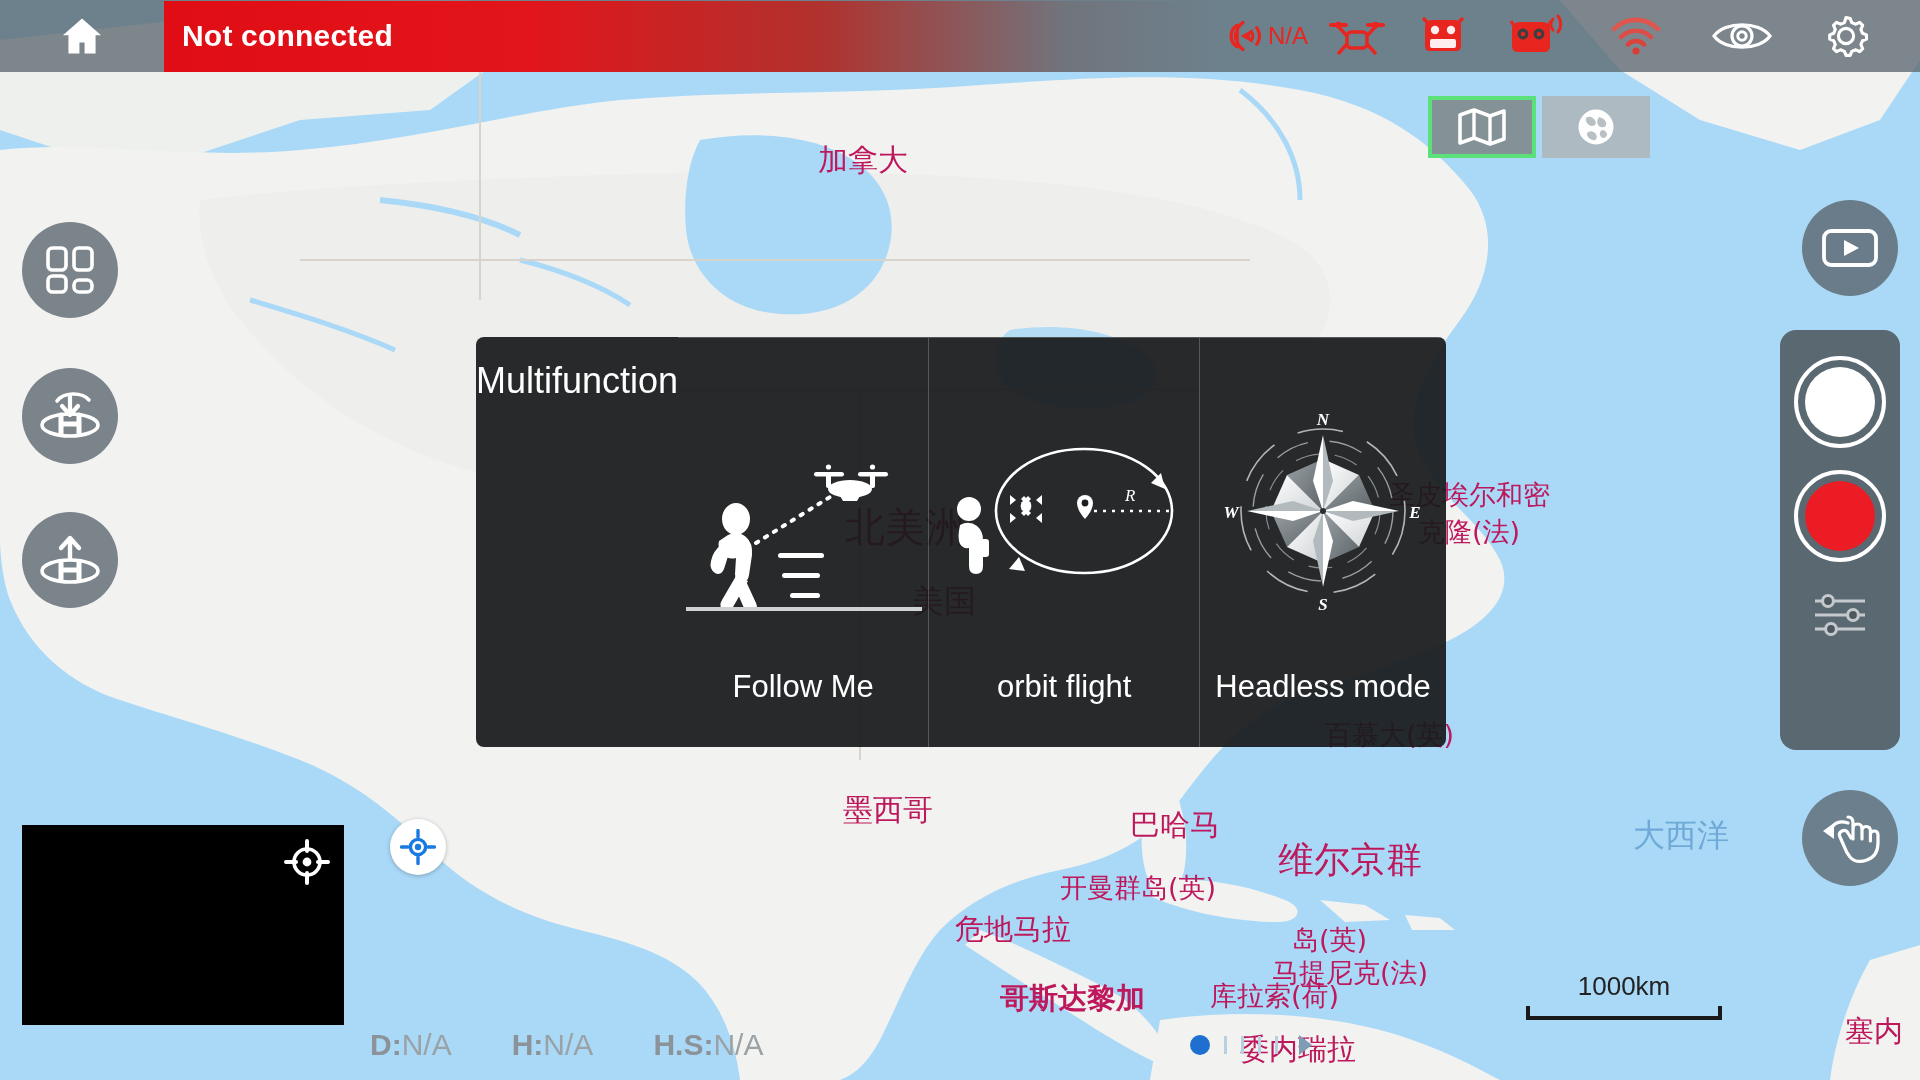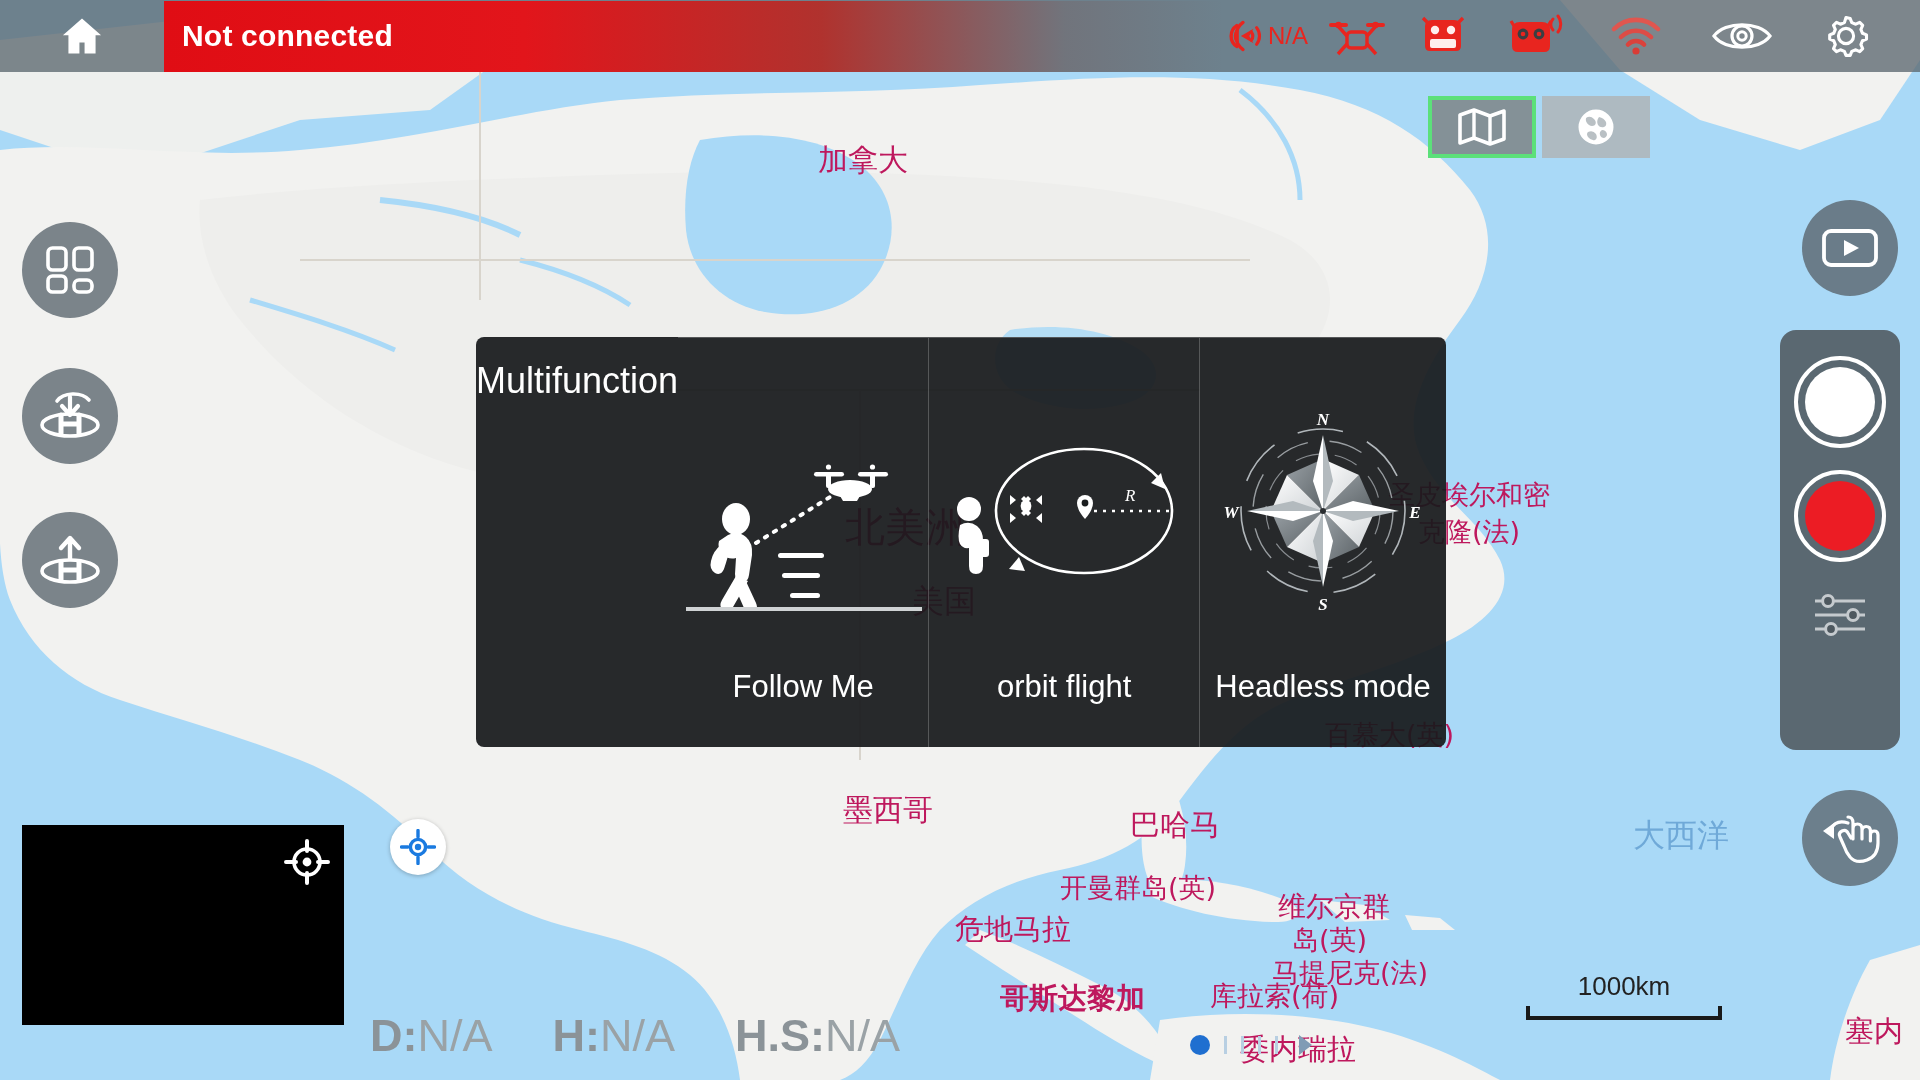--- a/index.html
+++ b/index.html
@@ -81,21 +81,21 @@
   #pip { position: absolute; left: 22px; bottom: 55px; width: 322px; height: 200px;
     background: #000; z-index: 22; }
   #pip-crosshair { position: absolute; right: 14px; top: 14px; cursor: pointer; }
   #btn-locate { position: absolute; left: 390px; bottom: 205px; width: 56px; height: 56px;
     border-radius: 50%; background: #fff; display: flex; align-items: center; justify-content: center;
     cursor: pointer; z-index: 22; box-shadow: 0 1px 4px rgba(0,0,0,.25); }
 
   
   #telemetry { position: absolute; left: 370px; bottom: 18px; display: flex; gap: 60px;
     z-index: 22; align-items: baseline; }
-  .tele { font-size: 45px; color: #9aa2a6; font-family: "Liberation Sans", sans-serif; white-space: nowrap; }
+  .tele { font-size: 30px; color: #9aa2a6; font-family: "Liberation Sans", sans-serif; white-space: nowrap; }
   .tele b { color: #8b9398; font-weight: bold; }
 
   
   #scalebar { position: absolute; right: 198px; bottom: 60px; z-index: 22; text-align: center; }
   #scale-label { font-size: 26px; color: #222; font-family: "Liberation Sans", sans-serif; }
   #scale-line { margin-top: 4px; height: 14px; border-left: 4px solid #1a1a1a;
     border-right: 4px solid #1a1a1a; border-bottom: 4px solid #1a1a1a; width: 196px; }
   #attribution { position: absolute; right: 8px; bottom: 4px; display: flex; align-items: center;
     gap: 8px; z-index: 22; }
   #amap-name { font-size: 36px; font-weight: bold; color: #3b6fb5;
@@ -195,21 +195,21 @@
         <div class="map-label" style="left: 818px; top: 140px; font-size: 30px;">加拿大</div>
         <div class="map-label" style="left: 845px; top: 500px; font-size: 40px;">北美洲</div>
         <div class="map-label" style="left: 912px; top: 580px; font-size: 32px;">美国</div>
         <div class="map-label" style="left: 1388px; top: 477px; font-size: 27px;">圣皮埃尔和密</div>
         <div class="map-label" style="left: 1418px; top: 514px; font-size: 27px;">克隆(法)</div>
         <div class="map-label" style="left: 1325px; top: 717px; font-size: 27px;">百慕大(英)</div>
         <div class="map-label" style="left: 843px; top: 790px; font-size: 30px;">墨西哥</div>
         <div class="map-label" style="left: 1130px; top: 805px; font-size: 30px;">巴哈马</div>
         <div class="map-label ocean" style="left: 1633px; top: 814px; font-size: 32px;">大西洋</div>
         <div class="map-label" style="left: 1060px; top: 870px; font-size: 27px;">开曼群岛(英)</div>
-        <div class="map-label" style="left: 1278px; top: 888px; font-size: 28px;">维尔京群</div>
+        <div class="map-label" style="left: 1278px; top: 836px; font-size: 36px;">维尔京群</div>
         <div class="map-label" style="left: 1292px; top: 922px; font-size: 27px;">岛(英)</div>
         <div class="map-label" style="left: 955px; top: 910px; font-size: 29px;">危地马拉</div>
         <div class="map-label" style="left: 1272px; top: 955px; font-size: 27px;">马提尼克(法)</div>
         <div class="map-label" style="left: 1000px; top: 979px; font-size: 29px; font-weight: bold;">哥斯达黎加</div>
         <div class="map-label" style="left: 1210px; top: 978px; font-size: 27px;">库拉索(荷)</div>
         <div class="map-label" style="left: 1240px; top: 1030px; font-size: 29px;">委内瑞拉</div>
         <div class="map-label" style="left: 1845px; top: 1012px; font-size: 29px;">塞内</div>
       </div>
   </div>
 

